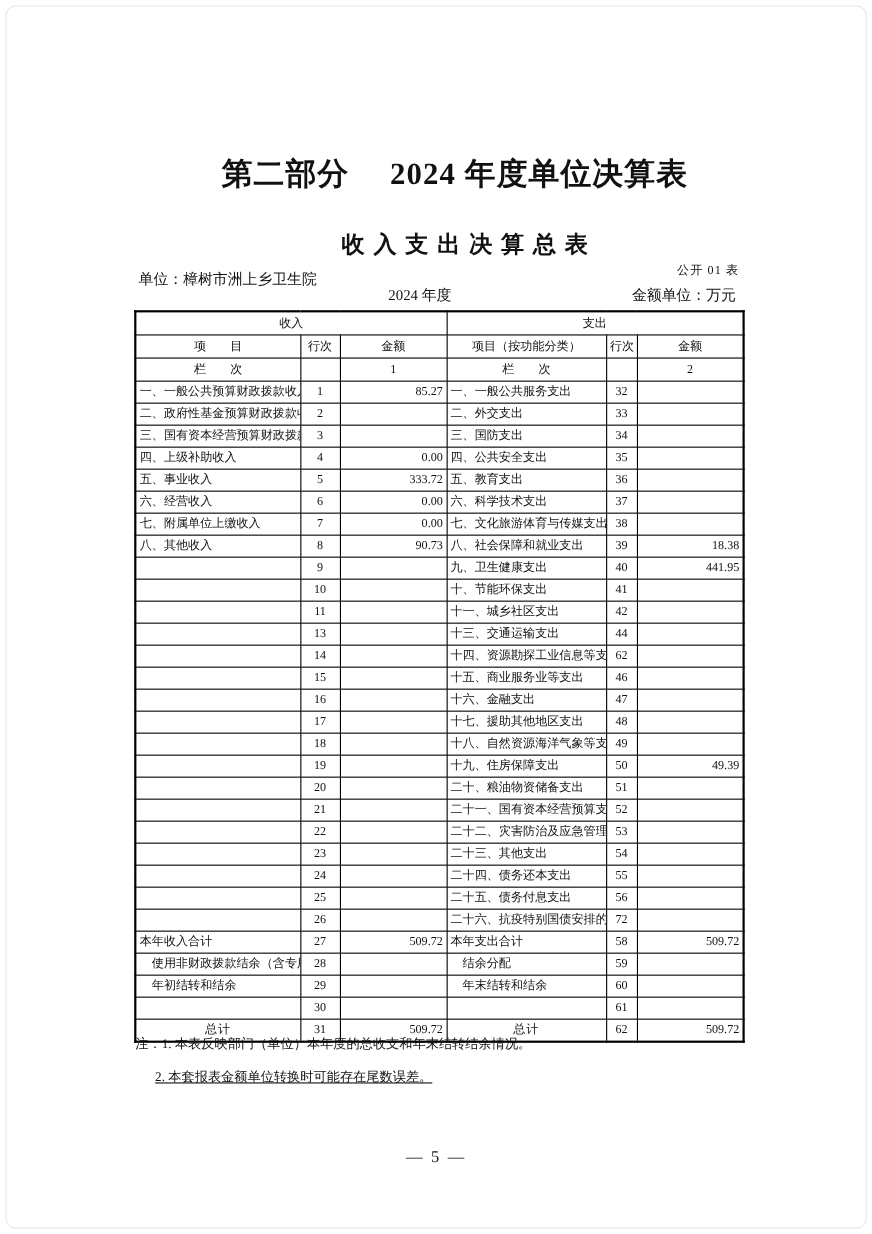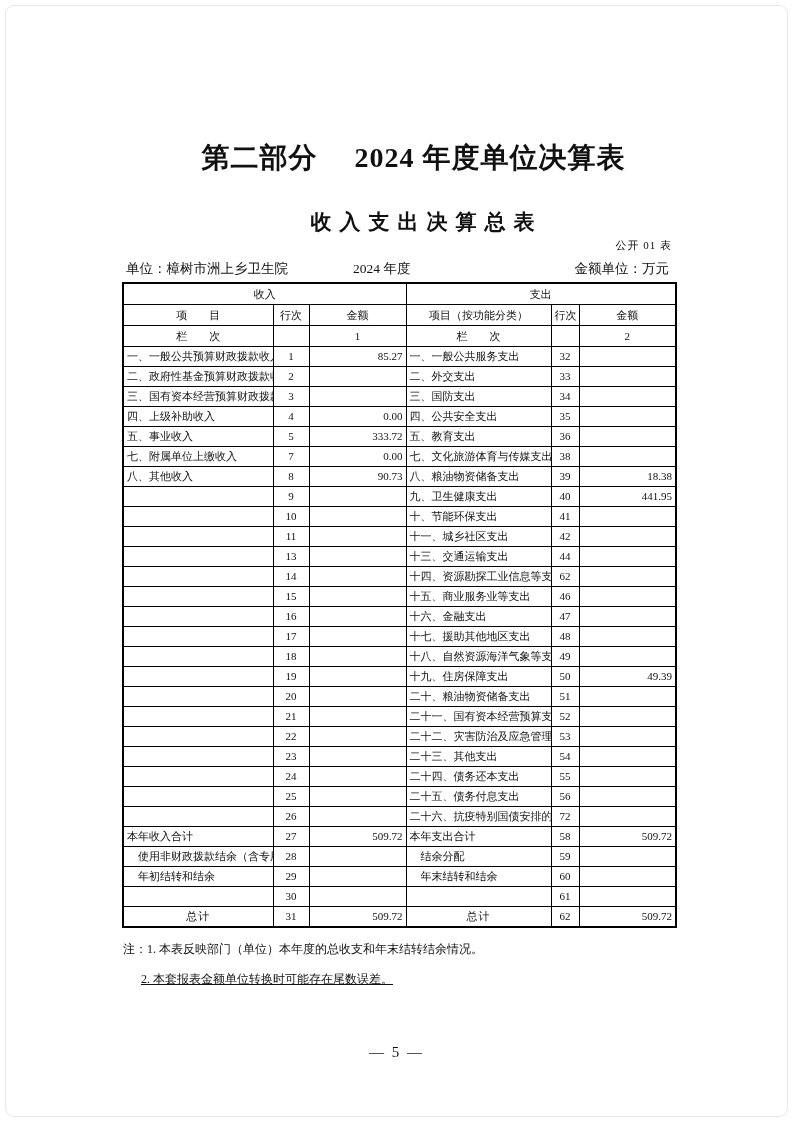--- a/index.html
+++ b/index.html
@@ -12,21 +12,21 @@
                 text-align:center; transform:translateX(17px);
                 font-family:"Liberation Serif","DejaVu Serif",serif;
                 font-size:28px; font-weight:bold; letter-spacing:1px;
                 white-space:pre; }
   .table-title { position:absolute; top:208px; left:0; width:100%;
                  text-align:center; transform:translateX(30px);
                  font-family:"Liberation Sans","DejaVu Sans",sans-serif;
                  font-size:21px; font-weight:bold; letter-spacing:8px; }
   .table-code { position:absolute; top:238px; right:121px;
                 font-size:11px; letter-spacing:1px; }
-  .meta-unit  { position:absolute; top:260px; left:126px; font-size:13.5px;font-family:Liberation Mono, monospace; }
+  .meta-unit  { position:absolute; top:245px; left:126px; font-size:13.5px;font-family:Liberation Mono, monospace; }
   .meta-year  { position:absolute; top:260px; left:353px; font-size:13.5px; }
   .meta-amt   { position:absolute; top:260px; right:124px; font-size:13.5px; }
 
   table.budget { position:absolute; top:282px; left:122px; width:553px;
                  border-collapse:collapse; table-layout:fixed;
                  border:2px solid #000; font-size:11px; }
   table.budget td { border:1px solid #000; height:19px; padding:0 3px;
                     overflow:hidden; white-space:nowrap; line-height:1; }
   table.budget tr.hrow td { height:20px;margin-left:11px; }
   td.mid { border-left:2.5px solid #000; }
@@ -121,32 +121,40 @@
       </tr>
       <tr>
         <td class="item">五、事业收入</td>
         <td class="lineno">5</td>
         <td class="amount">333.72</td>
         <td class="item mid">五、教育支出</td>
         <td class="lineno">36</td>
         <td class="amount"></td>
       </tr>
       <tr>
+        <td class="item">六、经营收入</td>
+        <td class="lineno">6</td>
+        <td class="amount">0.00</td>
+        <td class="item mid">六、科学技术支出</td>
+        <td class="lineno">37</td>
+        <td class="amount"></td>
+      </tr>
+      <tr>
         <td class="item">七、附属单位上缴收入</td>
         <td class="lineno">7</td>
         <td class="amount">0.00</td>
         <td class="item mid">七、文化旅游体育与传媒支出</td>
         <td class="lineno">38</td>
         <td class="amount"></td>
       </tr>
       <tr>
         <td class="item">八、其他收入</td>
         <td class="lineno">8</td>
         <td class="amount">90.73</td>
-        <td class="item mid">八、粮油物资储备支出</td>
+        <td class="item mid">八、社会保障和就业支出</td>
         <td class="lineno">39</td>
         <td class="amount">18.38</td>
       </tr>
       <tr>
         <td class="item"></td>
         <td class="lineno">9</td>
         <td class="amount"></td>
         <td class="item mid">九、卫生健康支出</td>
         <td class="lineno">40</td>
         <td class="amount">441.95</td>

